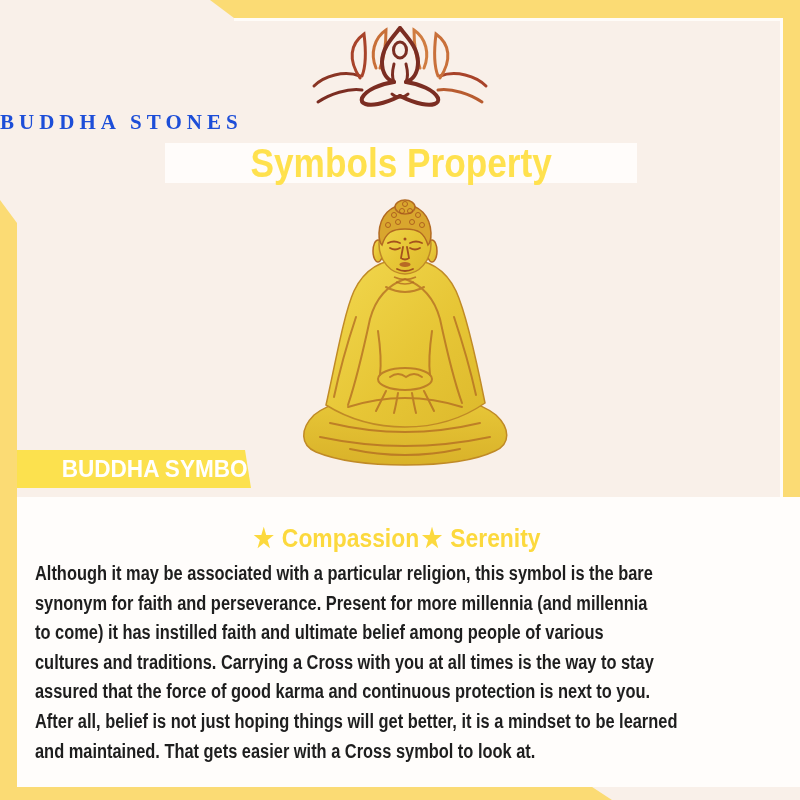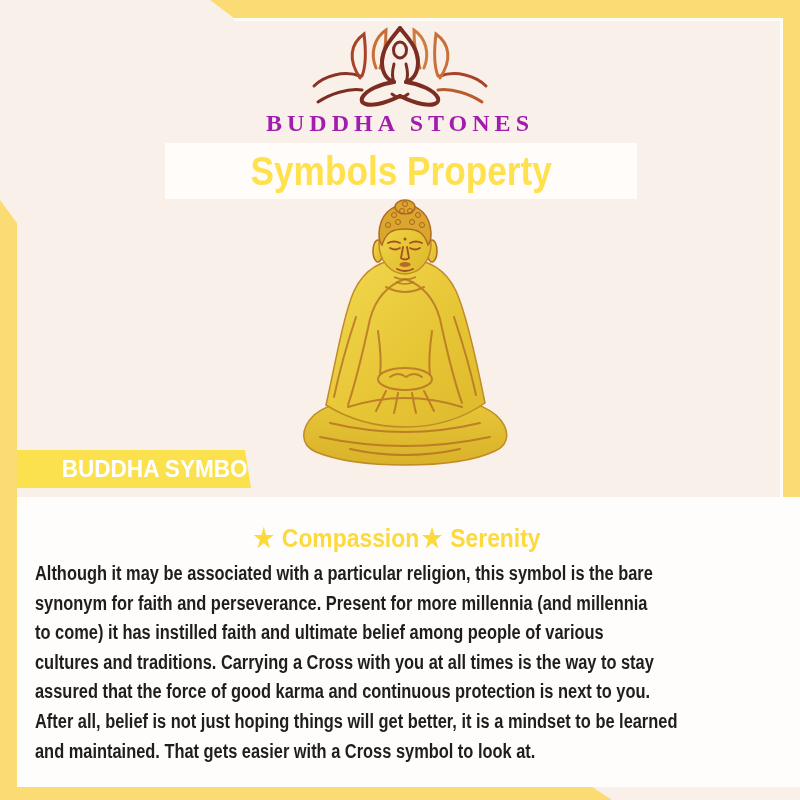--- a/index.html
+++ b/index.html
@@ -16,24 +16,24 @@
     clip-path:polygon(0 0,17px 0,17px 656px,0 620px);}
   .ribbon-left{left:0;top:200px;width:17px;height:600px;
     clip-path:polygon(0 0,17px 23px,17px 600px,0 600px);}
   .ribbon-bottom{left:0;top:783px;width:612px;height:17px;
     clip-path:polygon(0 0,586px 0,612px 17px,0 17px);}
   .sep-h{position:absolute;left:234px;top:18px;width:546px;height:3px;background:#fffcf8;}
   .sep-v{position:absolute;left:780px;top:18px;width:3px;height:603px;background:#fffcf8;}
 
   
   .logo-wrap{position:absolute;left:300px;top:24px;width:200px;height:86px;}
-  .brand-name{position:absolute;left:0;top:110px;width:800px;text-align:center;
-    font-family:"Liberation Serif",serif;font-size:24px;letter-spacing:5px;
-    color:#a21caf;font-weight:600;}
-  .title-banner{position:absolute;left:165px;top:143px;width:472px;height:56px;
+  .brand-name{position:absolute;left:0;top:110px;width:800px;text-align:left;
+    font-family:"Liberation Serif",serif;font-size:21px;letter-spacing:5px;
+    color:#1d4ed8;font-weight:600;}
+  .title-banner{position:absolute;left:165px;top:143px;width:472px;height:40px;
     background:#fffcfa;display:flex;align-items:center;justify-content:center;}
   .page-title{font-size:40px;font-weight:bold;color:#ffe14e;
     transform:scaleX(0.88);white-space:nowrap;}
 
   
   .statue-wrap{position:absolute;left:290px;top:198px;width:230px;height:272px;}
 
   
   .symbol-bar{position:absolute;left:17px;top:450px;width:234px;height:38px;
     background:#fce14e;display:flex;align-items:center;

